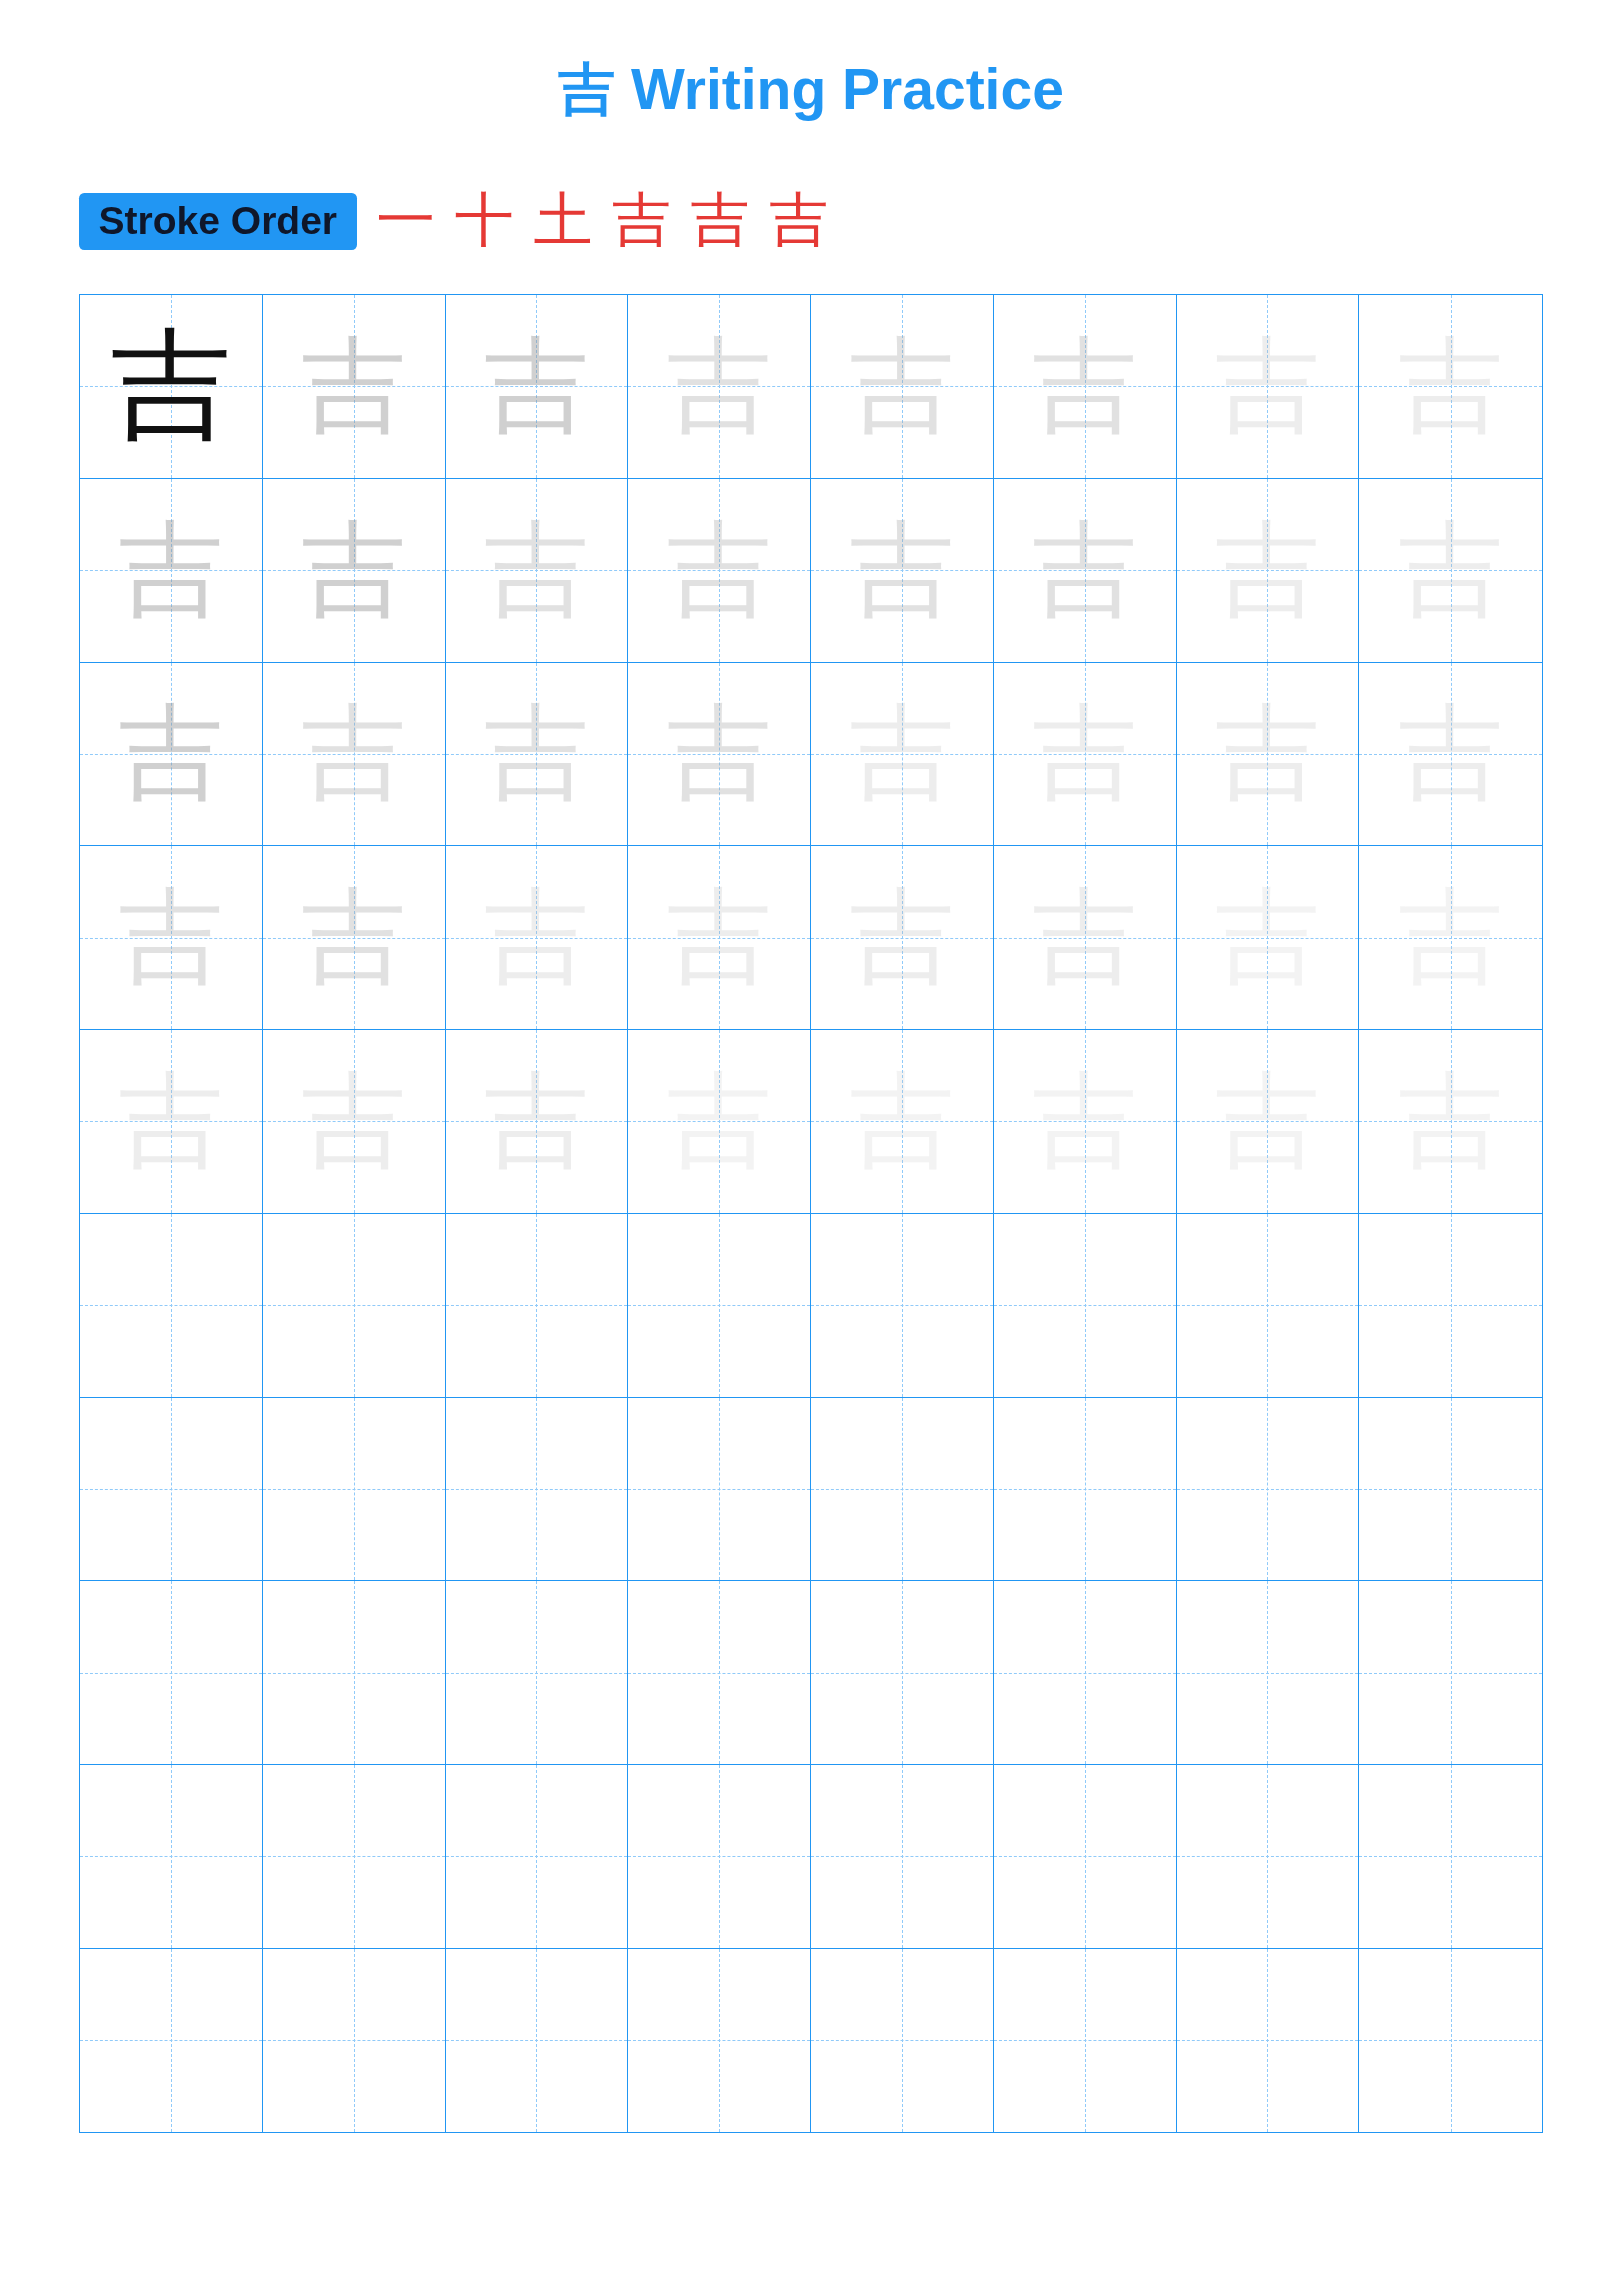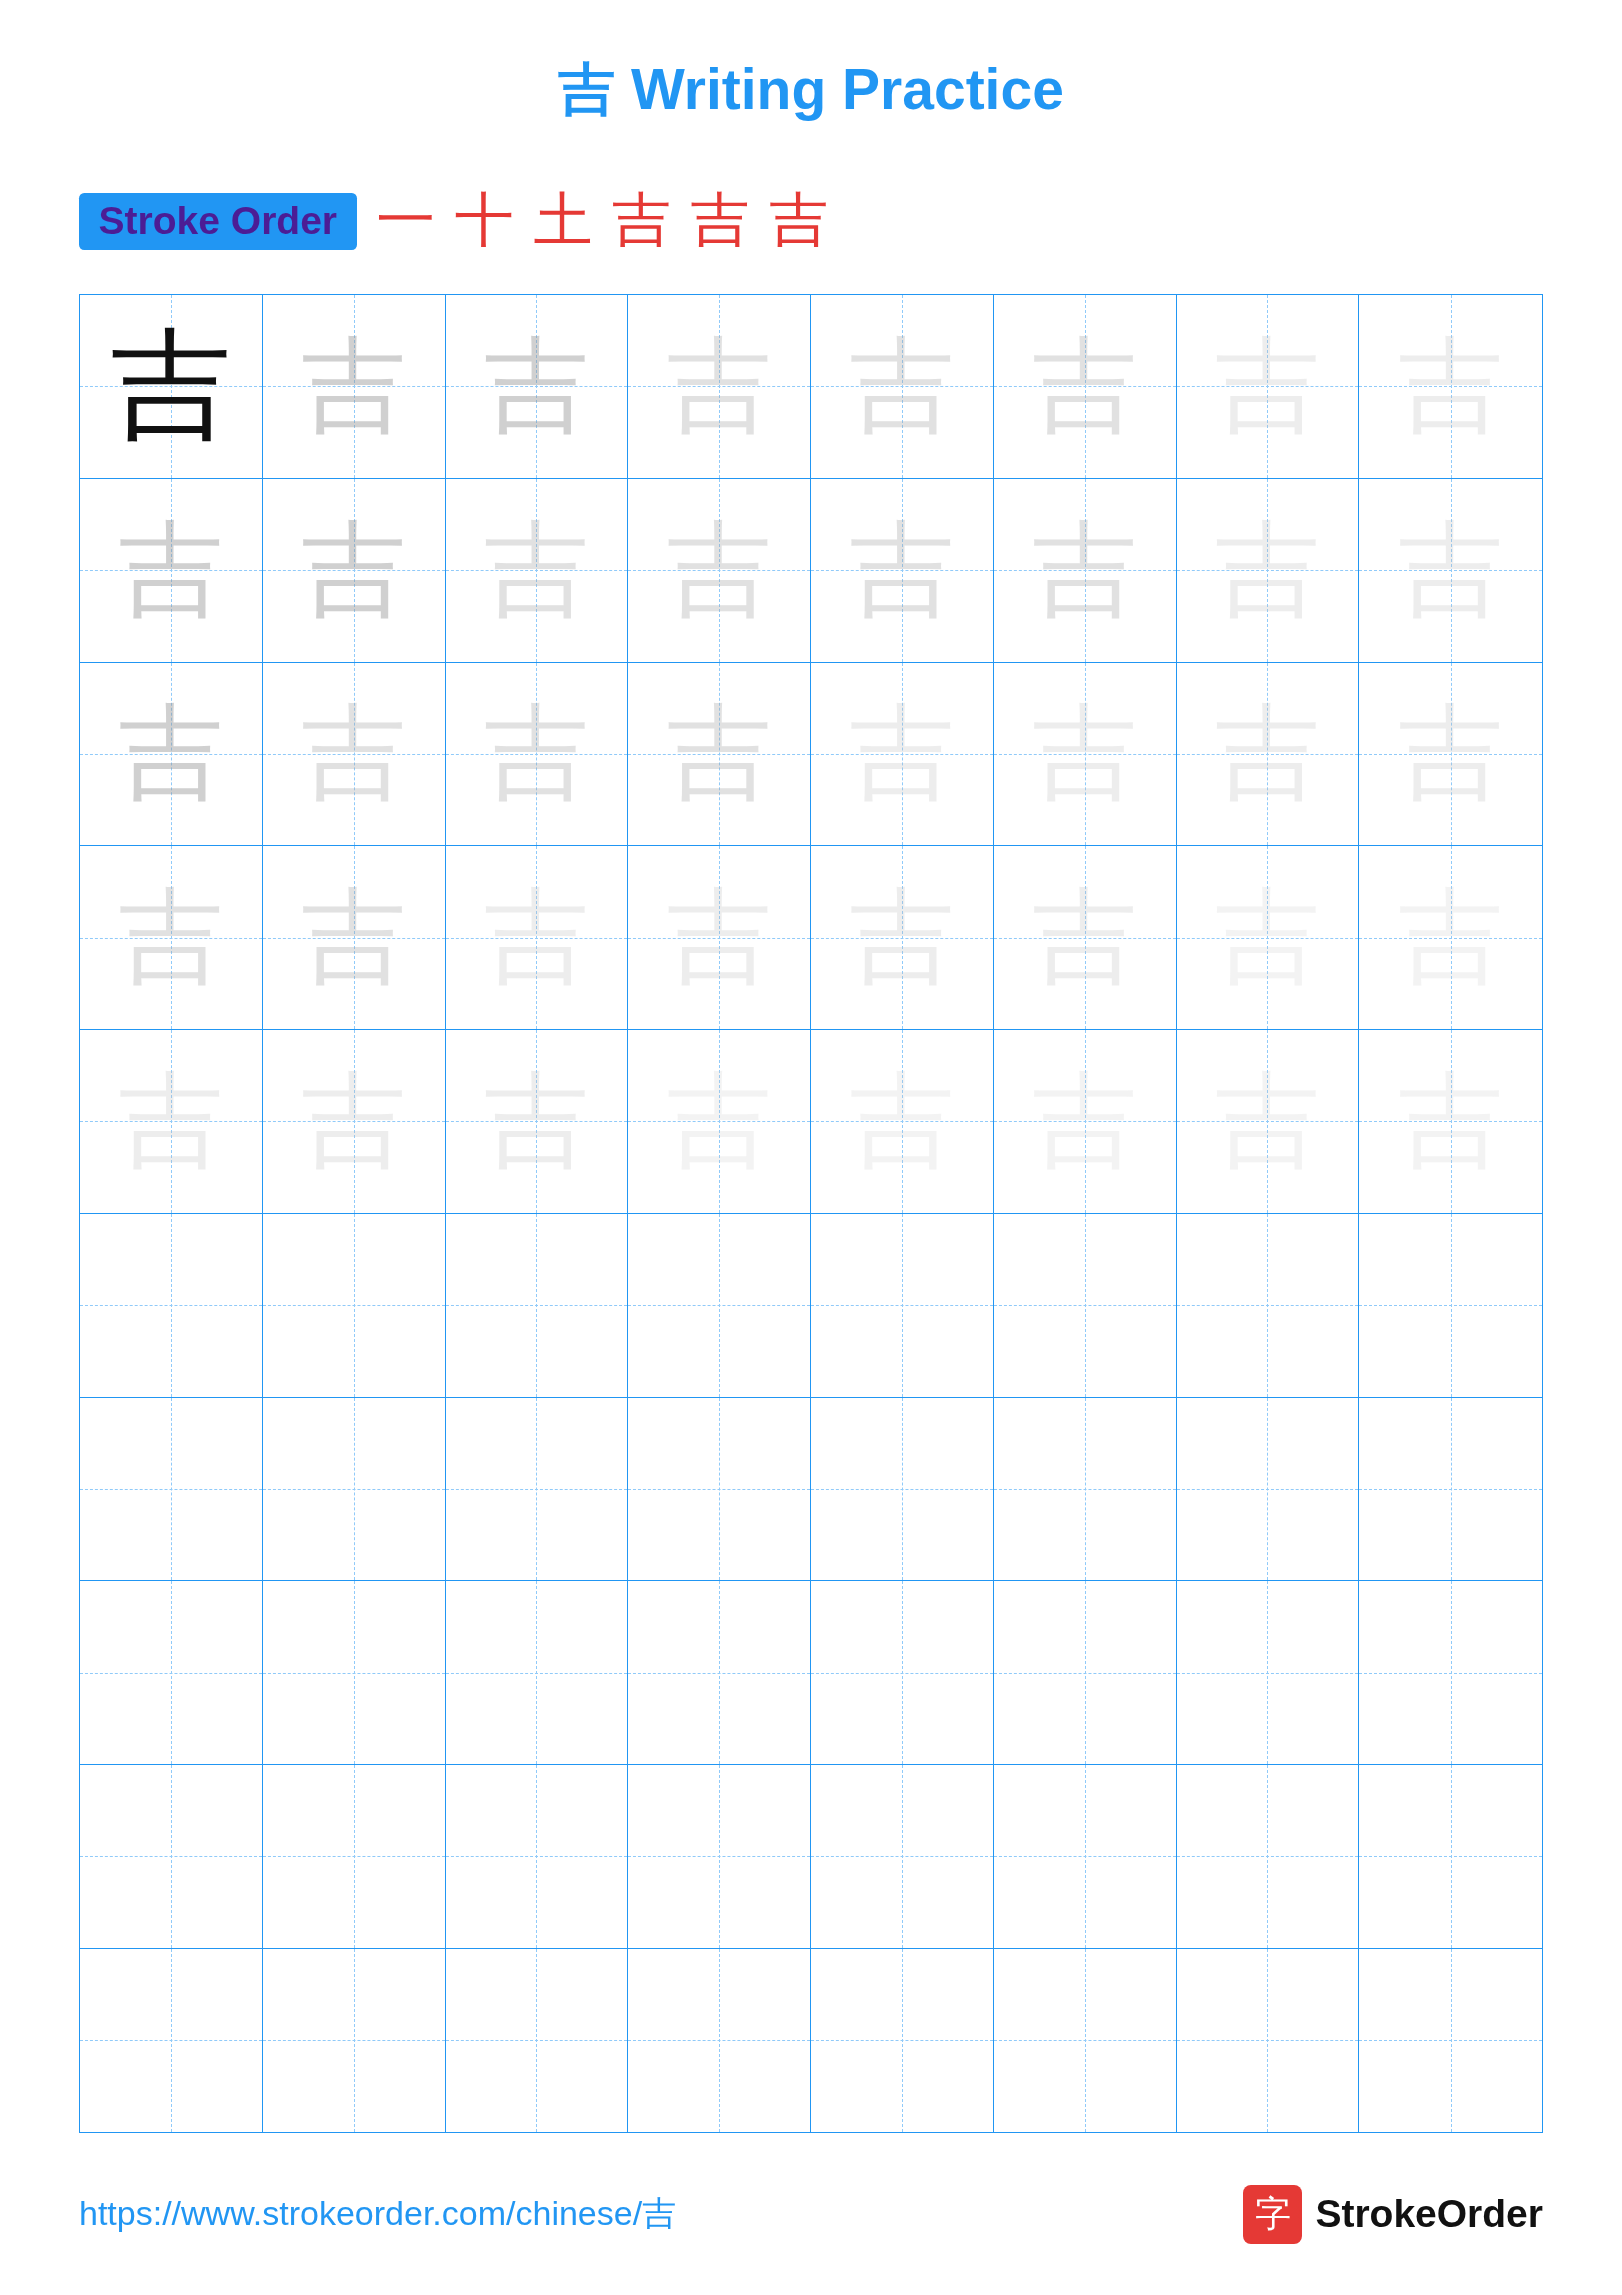--- a/index.html
+++ b/index.html
@@ -34,21 +34,21 @@
     .stroke-order-row {
       display: flex;
       align-items: center;
       gap: 19.6px;
       margin-bottom: 33px;
       width: 100%;
     }
 
     .stroke-order-badge {
       background: #2196F3;
-      color: #4c1d95;
+      color: #0f172a;
       font-size: 39px;
       padding: 6.5px 19.6px;
       border-radius: 5.2px;
       font-family: Arial, sans-serif;
       font-weight: bold;
       white-space: nowrap;
     }
 
     .stroke-order-chars {
       font-size: 59px;
@@ -388,24 +388,15 @@
       <div class="grid-cell"></div>
       <div class="grid-cell"></div>
       <div class="grid-cell"></div>
       <div class="grid-cell"></div>
       <div class="grid-cell"></div>
       <div class="grid-cell"></div>
     </div>
 
   </div>
 
-  <div class="footer">
-    <span class="footer-url">https://www.strokeorder.com/chinese/吉</span>
-    <div class="footer-brand">
-      <div class="footer-brand-icon">
-        <span>字</span>
-      </div>
-      <span class="footer-brand-text">StrokeOrder</span>
-    </div>
-  </div>
 
 </div>
 
 
 </body></html>

